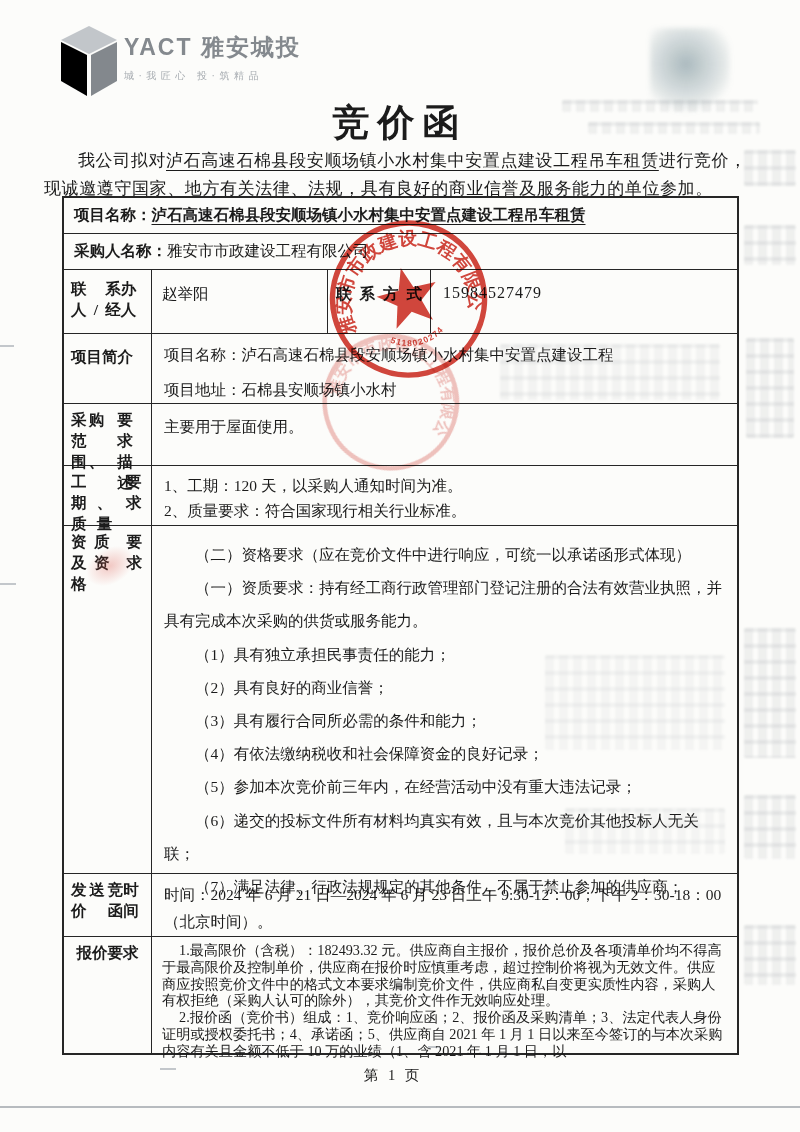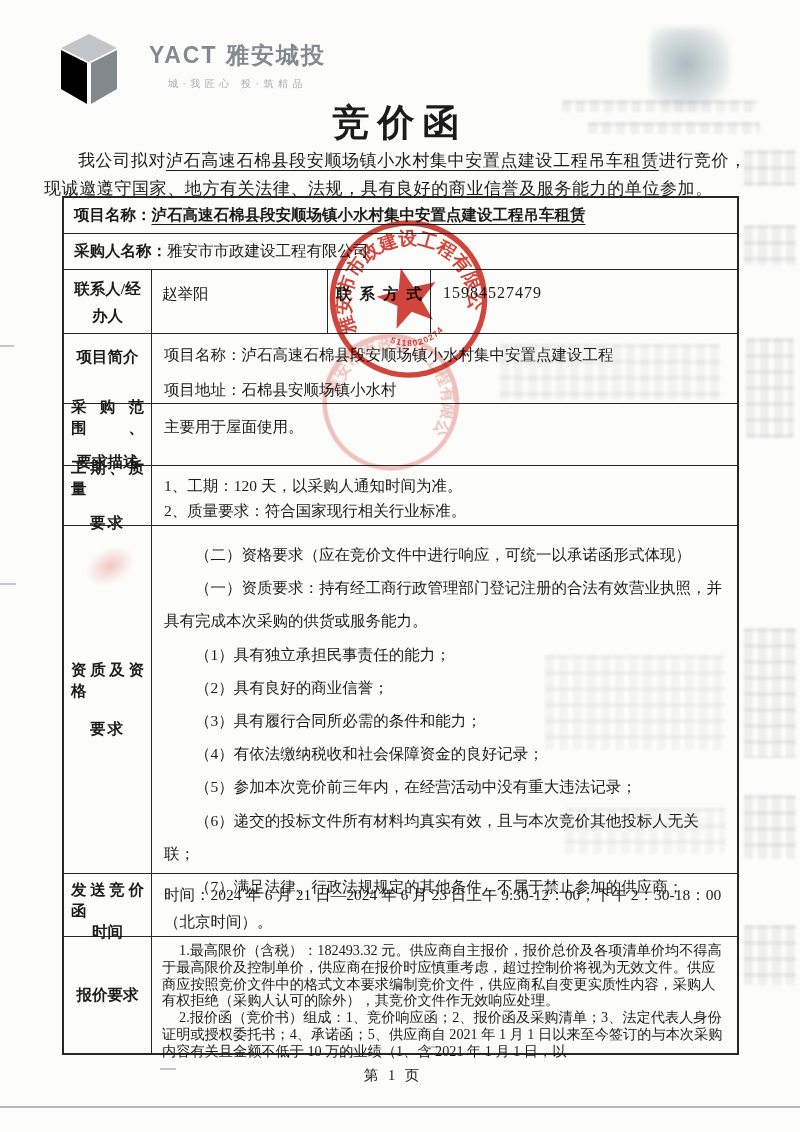--- a/index.html
+++ b/index.html
@@ -3,39 +3,39 @@
 <meta charset="utf-8">
 <style>
   html,body{margin:0;padding:0;background:#dcdcdc;}
   .sheet{
     position:relative;width:800px;height:1132px;margin:0;
     background:#fcfcfa;overflow:hidden;
     font-family:"Liberation Serif","DejaVu Serif",serif;
     color:#1b1b1b;
   }
   
-  .logo{position:absolute;left:58px;top:32px;display:flex;align-items:flex-start;gap:29px;text-align:center;}
+  .logo{position:absolute;left:58px;top:24px;display:flex;align-items:flex-start;gap:4px;}
   .logo-txt{padding-top:8px;}
   .logo-name{font-family:"Liberation Sans","DejaVu Sans",sans-serif;font-weight:bold;
     font-size:23px;color:#84898e;letter-spacing:2px;}
   .logo-tag{margin-top:6px;font-family:"Liberation Sans","DejaVu Sans",sans-serif;
     font-size:10px;color:#a7acb1;letter-spacing:4.5px;}
   
   .doc-title{position:absolute;left:0;right:0;top:98px;text-align:center;
     font-size:37px;font-weight:bold;letter-spacing:8px;}
   .intro{position:absolute;left:44px;top:147px;width:716px;font-size:17px;line-height:28px;letter-spacing:0.6px;}
   .intro .l1{text-indent:2em;white-space:nowrap;}
   .u{text-decoration:underline;text-underline-offset:4px;}
   
   .doc-table{position:absolute;left:62px;top:196px;width:677px;
     border:2px solid #262626;box-sizing:border-box;font-size:15.5px;background:transparent;}
   .tr{display:flex;border-top:1.5px solid #262626;box-sizing:border-box;}
   .tr:first-child{border-top:none;}
   .th{flex:0 0 88px;width:88px;border-right:1.5px solid #262626;box-sizing:border-box;
-    font-weight:bold;padding:6px 7px;display:flex;flex-direction:column;align-items:center;}
+    font-weight:bold;padding:6px 7px;display:flex;}
   .jl{text-align:justify;text-align-last:justify;}
   .cl{text-align:center;letter-spacing:2px;}
   .td{flex:1;box-sizing:border-box;padding:0 12px;}
   .td-full{flex:1;display:flex;align-items:center;padding:16px 10px;box-sizing:border-box;}
   .r1{height:35px;} .r2{height:36px;} .r3{height:64px;} .r4{height:70px;}
   .r5{height:62px;} .r6{height:60px;} .r7{height:348px;} .r8{height:63px;} .r9{height:117px;}
   .lbl{font-weight:bold;white-space:nowrap;}
   .val-strong{font-weight:bold;}
   .cell-b{flex:0 0 176px;border-right:1.5px solid #262626;box-sizing:border-box;padding:14px 10px 0;}
   .cell-c{flex:0 0 103px;border-right:1.5px solid #262626;box-sizing:border-box;padding:14px 8px 0;font-weight:bold;}

